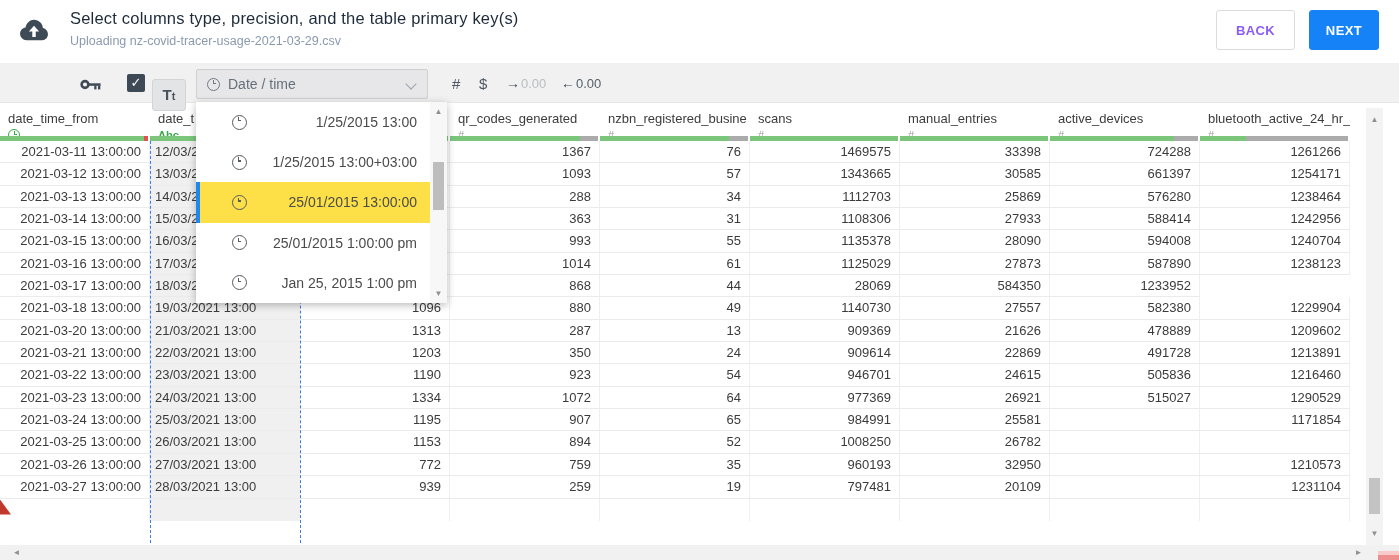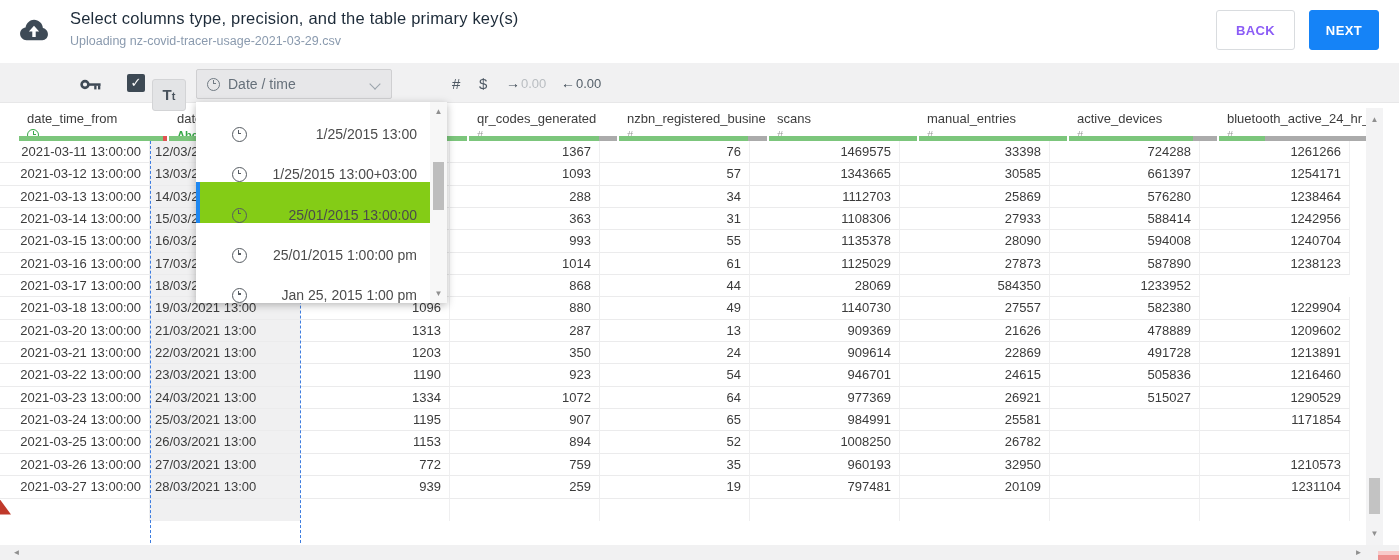--- a/index.html
+++ b/index.html
@@ -18,21 +18,21 @@
   .btn-next { left:1309px; width:70px; background:#1583f7; border:1px solid #1583f7; color:#fff; }
 
   
   .toolbar { position:absolute; left:0; top:63px; width:1399px; height:40px; background:#f1f1f2; border-bottom:1px solid #e7e7e8; }
   .key-ic { position:absolute; left:80px; top:14px; }
   .chk { position:absolute; left:127px; top:11px; width:18px; height:18px; background:#3d4954; border-radius:2px;
          color:#fff; font-size:13px; line-height:18px; text-align:center; }
   .tt-btn { position:absolute; left:152px; top:16px; width:34px; height:32px; background:#e3e4e6; border:1px solid #d3d4d6;
             border-radius:3px; color:#48525c; font-size:11px; text-align:center; line-height:30px; font-weight:bold; }
   .tt-btn::first-letter { font-size:15px; }
-  .type-select { position:absolute; left:196px; top:6px; width:196px; height:30px; background:#e7e7e9; border:1px solid #cfcfd1;
+  .type-select { position:absolute; left:196px; top:6px; width:232px; height:30px; background:#e7e7e9; border:1px solid #cfcfd1;
                  border-radius:2px; display:flex; align-items:center; padding:0 10px; color:#66707a; font-size:14px; }
   .type-select .lbl { margin-left:8px; }
   .chevron { position:absolute; right:12px; top:10px; width:8px; height:8px; border-right:1.6px solid #9aa3ab;
              border-bottom:1.6px solid #9aa3ab; transform:rotate(45deg); }
   .tb-ic { position:absolute; top:0; height:40px; display:flex; align-items:center; font-size:15px; color:#4d5863; }
   .tb-hash { left:452px; } .tb-dollar { left:479px; }
   .tb-dec { font-size:13px; }
   .tb-dec .arrow { font-size:14px; color:#3c4854; margin-right:1px; }
   .tb-dec-r { left:506px; } .tb-dec-r .num { color:#b9bdc1; }
   .tb-dec-l { left:561px; } .tb-dec-l .num { color:#545f69; }
@@ -40,21 +40,21 @@
   
   .clock { width:13px; height:13px; border:1.5px solid currentColor; border-radius:50%; position:relative; display:inline-block; }
   .clock::after { content:""; position:absolute; left:4.6px; top:1.6px; width:1.4px; height:4px; background:currentColor; }
   .clock::before { content:""; position:absolute; left:4.6px; top:4.4px; width:3.6px; height:1.4px; background:currentColor; }
   .clock.green { color:#39a849; width:12px; height:12px; }
   .clock.gray2 { color:#555b61; width:15px; height:15px; }
   .clock.gray3 { color:#707a83; }
 
   
   .tablewrap { position:absolute; left:0; top:108px; width:1362px; }
-  .thead { display:flex;margin-left:19px; }
+  .thead { display:flex; }
   .th { width:150px; height:33px; position:relative; overflow:hidden; flex:0 0 150px; }
   .col-name { font-size:13px; color:#3c3c3c; padding:3px 4px 0 8px; white-space:nowrap; overflow:hidden; }
   .col-type { font-size:11px; padding:2px 0 0 8px; height:15px; display:flex; align-items:center; }
   .col-type.green { color:#39a849; font-weight:bold; }
   .col-type.gray { color:#9a9a9a; }
   .col-bar { position:absolute; left:0; right:2px; bottom:0; height:5px; display:flex; }
   .seg { height:5px; display:block; }
   .seg.green { background:#7cc67c; } .seg.gray { background:#ababab; } .seg.red { background:#e05252; }
 
   .tbody { }
@@ -69,23 +69,23 @@
   .red-flag { position:absolute; left:0; top:1px; width:11px; height:15px; background:#c0392b;
               clip-path:polygon(0 0, 100% 100%, 0 100%); }
 
   .dash-line { position:absolute; top:141px; height:402px; width:0; border-left:1px dashed #3e7de0; z-index:3; }
   .dash-a { left:150px; } .dash-b { left:300px; }
 
   
   .dd-panel { position:absolute; left:196px; top:102px; width:251px; height:201px; background:#fff;
               box-shadow:0 2px 8px rgba(0,0,0,.28); z-index:10; }
   .dd-list { position:absolute; left:0; top:0; right:17px; bottom:0; overflow:hidden; }
-  .dd-item { height:40.2px; display:flex; align-items:flex-end; padding:0 13px 0 36px; position:relative; }
+  .dd-item { height:40.2px; display:flex; align-items:center; padding:0 13px 0 36px; position:relative; }
   .dd-item .dd-label { flex:1; text-align:right; font-size:14px; color:#4b4b4b; }
-  .dd-item.selected { background:#84cc16; }
+  .dd-item.selected { background:#fde047; }
   .dd-item.selected::before { content:""; position:absolute; left:0; top:0; width:4px; height:100%; background:#1e87f0; }
   .dd-sb { position:absolute; right:0; top:0; width:17px; height:100%; background:#f7f7f7; }
   .sb-arrow { position:absolute; left:0; width:17px; height:15px; font-size:8px; color:#8f8f8f; text-align:center; line-height:15px; }
   .dd-sb .up { top:2px; } .dd-sb .down { bottom:2px; }
   .dd-thumb { position:absolute; left:3px; top:60px; width:11px; height:48px; background:#bdbdbd; }
 
   
   .vsb { position:absolute; left:1366px; top:108px; width:17px; height:437px; background:#f3f3f4; }
   .vsb .up { top:4px; } .vsb .down { bottom:4px; }
   .vsb-thumb { position:absolute; left:3px; top:370px; width:11px; height:36px; background:#c3c3c3; }

